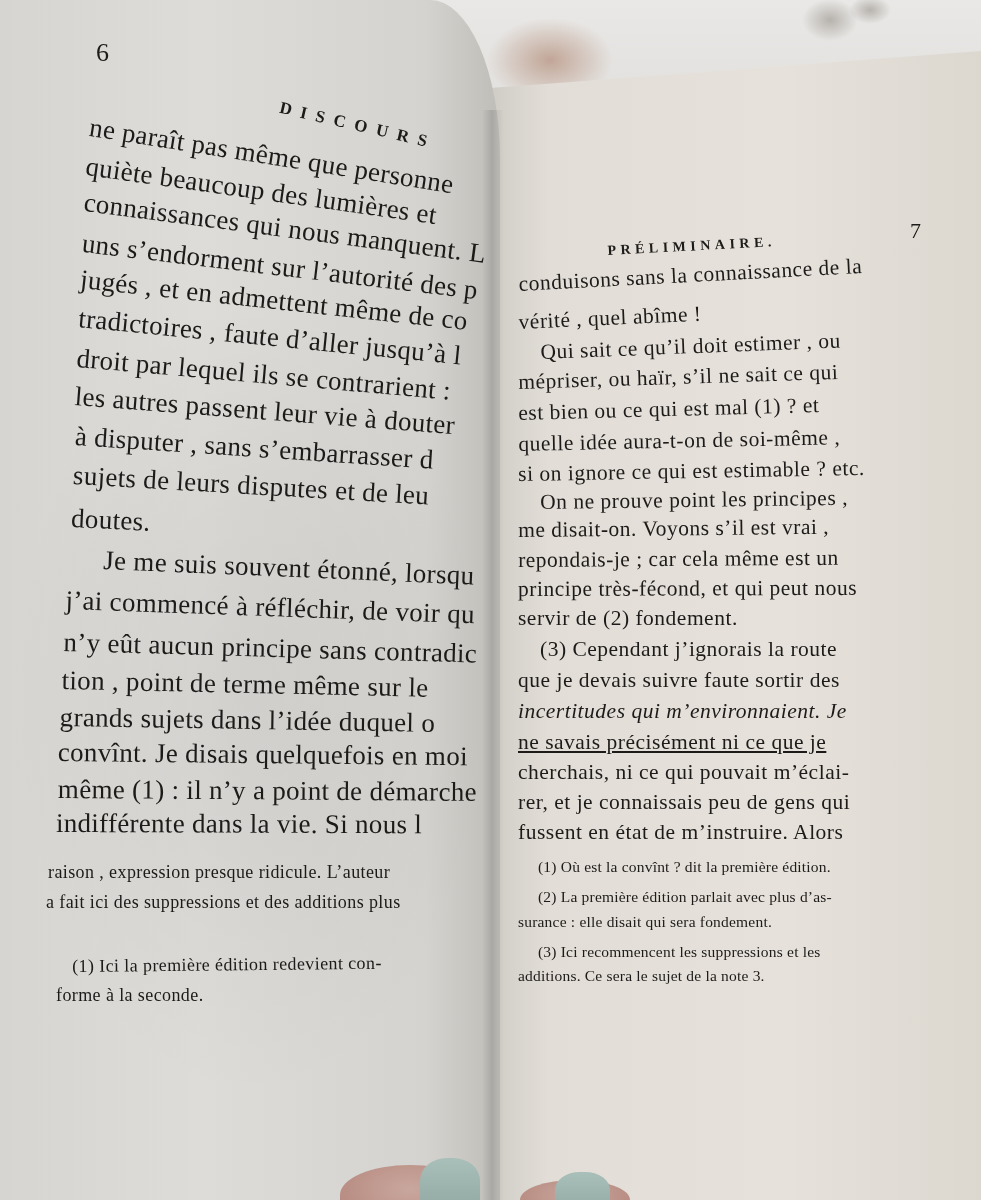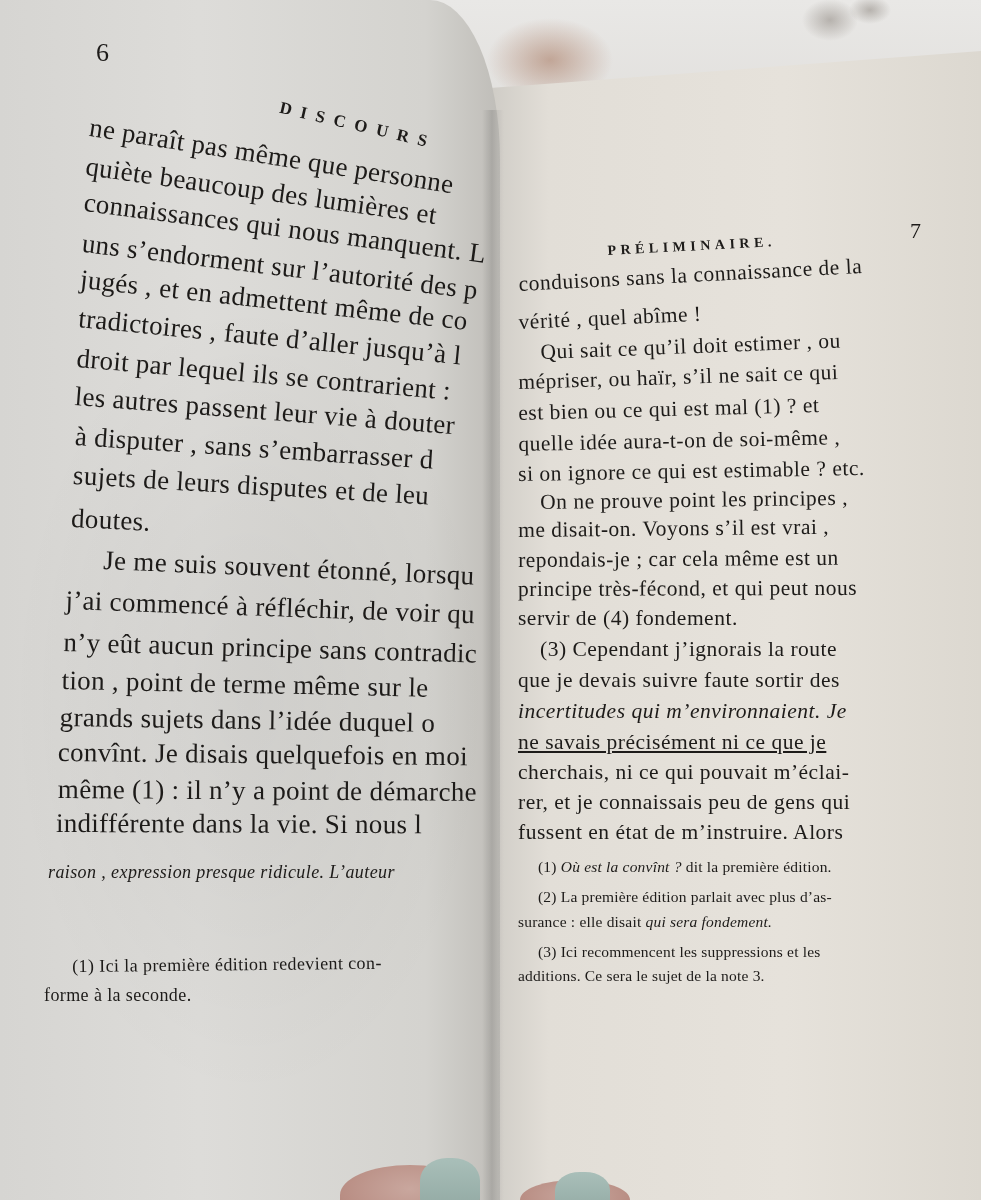--- a/index.html
+++ b/index.html
@@ -59,21 +59,21 @@
     .fn-left { font-size: 18px; letter-spacing: 0.4px; }
 
     
     .folio-right { position: absolute; left: 910px; top: 218px; font-size: 22px; }
     .running-right {
       position: absolute; left: 607px; top: 243px; font-size: 14px; letter-spacing: 4.5px; font-weight: bold;
       transform: rotate(-3deg); transform-origin: 0 0;
     }
     .rp { font-size: 21.5px; letter-spacing: 0.5px; }
     .fn-right { font-size: 15.5px; letter-spacing: 0.2px; }
-    .it { font-style: italic; }
+    .it { }
 
     
     .thumb {
       position: absolute; border-radius: 50% 50% 0 0;
       background: radial-gradient(ellipse at 50% 40%, #c9a79e 0%, #b98e84 70%, #a87d73 100%);
     }
     .nail {
       position: absolute; border-radius: 45% 45% 20% 20%;
       background: linear-gradient(180deg, #a9bfb9 0%, #93aaa4 100%);
     }
@@ -104,41 +104,42 @@
   <div class="line lp" style="left:104px;top:545px;transform:rotate(2.4deg);transform-origin:0 0;">Je me suis souvent étonné, lorsqu</div>
   <div class="line lp" style="left:66px;top:585px;transform:rotate(2deg);transform-origin:0 0;">j’ai commencé à réfléchir, de voir qu</div>
   <div class="line lp" style="left:64px;top:627px;transform:rotate(1.6deg);transform-origin:0 0;">n’y eût aucun principe sans contradic</div>
   <div class="line lp" style="left:62px;top:665px;transform:rotate(1.2deg);transform-origin:0 0;">tion , point de terme même sur le</div>
   <div class="line lp" style="left:60px;top:702px;transform:rotate(0.9deg);transform-origin:0 0;">grands sujets dans l’idée duquel o</div>
   <div class="line lp" style="left:58px;top:737px;transform:rotate(0.6deg);transform-origin:0 0;">convînt. Je disais quelquefois en moi</div>
   <div class="line lp" style="left:58px;top:774px;transform:rotate(0.4deg);transform-origin:0 0;">même (1) : il n’y a point de démarche</div>
   <div class="line lp" style="left:56px;top:808px;transform:rotate(0.2deg);transform-origin:0 0;">indifférente dans la vie. Si nous l</div>
 
   <div class="line fn-left it" style="left:48px;top:862px;">raison , expression presque ridicule. L’auteur</div>
+  <div class="line fn-left" style="left:46px;top:892px;">a fait ici des suppressions et des additions plus</div>
   <div class="line fn-left" style="left:72px;top:956px;transform:rotate(-0.6deg);transform-origin:0 0;">(1) Ici la première édition redevient con-</div>
-  <div class="line fn-left" style="left:44px;top:985px;">forme à la seconde.</div>
+  <div class="line fn-left" style="left:56px;top:985px;">forme à la seconde.</div>
 </div>
 
 <div class="gutter"></div>
 
 <div class="folio-right">7</div>
 <div class="running-right">PRÉLIMINAIRE.</div>
 
 <div class="line rp" style="left:518px;top:272px;transform:rotate(-3deg);transform-origin:0 0;">conduisons sans la connaissance de la</div>
 <div class="line rp" style="left:518px;top:310px;transform:rotate(-2.6deg);transform-origin:0 0;">vérité , quel abîme !</div>
 <div class="line rp" style="left:540px;top:340px;transform:rotate(-2.2deg);transform-origin:0 0;">Qui sait ce qu’il doit estimer , ou</div>
 <div class="line rp" style="left:518px;top:370px;transform:rotate(-1.8deg);transform-origin:0 0;">mépriser, ou haïr, s’il ne sait ce qui</div>
 <div class="line rp" style="left:518px;top:401px;transform:rotate(-1.5deg);transform-origin:0 0;">est bien ou ce qui est mal (1) ? et</div>
 <div class="line rp" style="left:518px;top:432px;transform:rotate(-1.2deg);transform-origin:0 0;">quelle idée aura-t-on de soi-même ,</div>
 <div class="line rp" style="left:518px;top:462px;transform:rotate(-1deg);transform-origin:0 0;">si on ignore ce qui est estimable ? etc.</div>
 <div class="line rp" style="left:540px;top:490px;transform:rotate(-0.8deg);transform-origin:0 0;">On ne prouve point les principes ,</div>
 <div class="line rp" style="left:518px;top:518px;transform:rotate(-0.6deg);transform-origin:0 0;">me disait-on. Voyons s’il est vrai ,</div>
 <div class="line rp" style="left:518px;top:548px;transform:rotate(-0.4deg);transform-origin:0 0;">repondais-je ; car cela même est un</div>
 <div class="line rp" style="left:518px;top:577px;transform:rotate(-0.2deg);transform-origin:0 0;">principe très-fécond, et qui peut nous</div>
-<div class="line rp" style="left:518px;top:606px;">servir de (4) fondement.</div>
+<div class="line rp" style="left:518px;top:606px;">servir de (2) fondement.</div>
 <div class="line rp" style="left:540px;top:637px;text-align:center;">(3) Cependant j’ignorais la route</div>
 <div class="line rp" style="left:518px;top:668px;">que je devais suivre faute sortir des</div>
 <div class="line rp" style="left:518px;top:699px;font-style:italic;">incertitudes qui m’environnaient. Je</div>
 <div class="line rp" style="left:518px;top:730px;text-decoration:underline;">ne savais précisément ni ce que je</div>
 <div class="line rp" style="left:518px;top:760px;">cherchais, ni ce qui pouvait m’éclai-</div>
 <div class="line rp" style="left:518px;top:790px;">rer, et je connaissais peu de gens qui</div>
 <div class="line rp" style="left:518px;top:820px;">fussent en état de m’instruire. Alors</div>
 
 <div class="line fn-right" style="left:538px;top:858px;">
   <span>(1) </span><span class="it">Où est la convînt ?</span><span> dit la première édition.</span>

